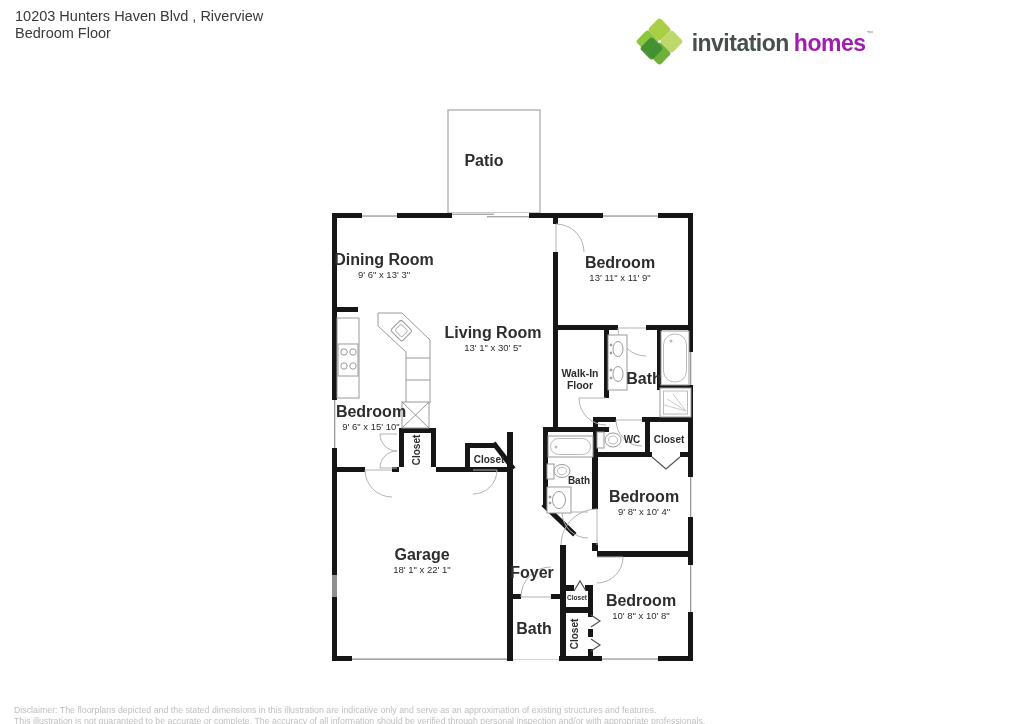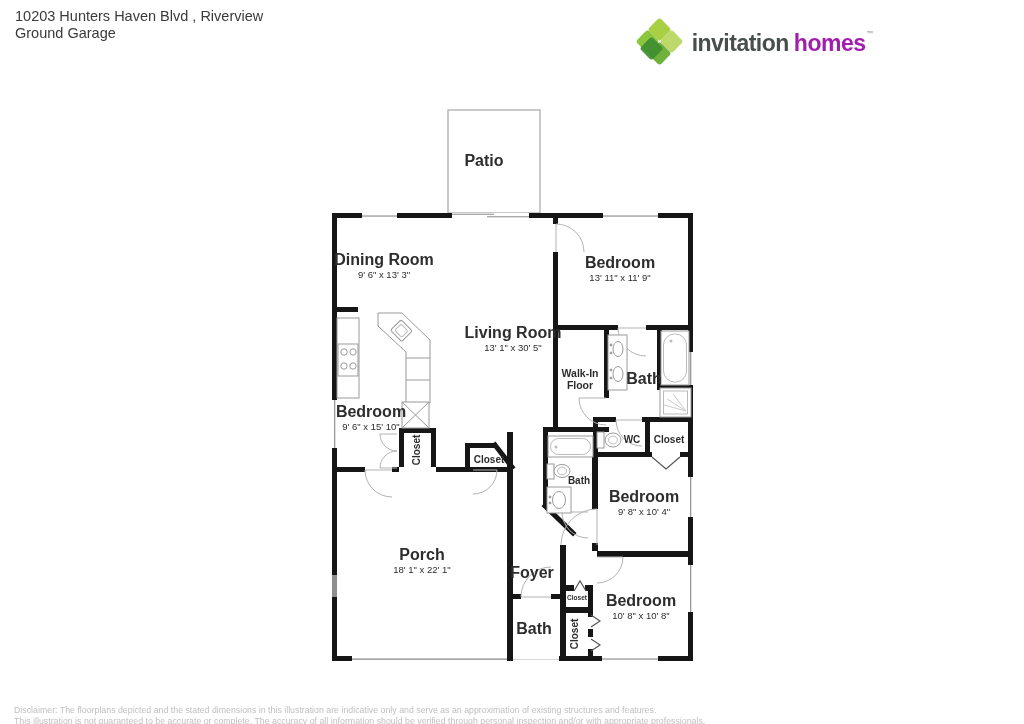--- a/index.html
+++ b/index.html
@@ -32,21 +32,21 @@
   
   .disc{position:absolute;left:14px;top:705px;font-size:8.8px;color:#c0c0c0;line-height:11px;white-space:nowrap;}
 </style>
 </head>
 <body>
 
 <div id="stage">
 
   <div class="hdr">
     <div>10203 Hunters Haven Blvd , Riverview</div>
-    <div>Ground Garage</div>
+    <div>Bedroom Floor</div>
   </div>
 
   <div class="logo">
     <div class="logo-icon">
       <span class="d d1"></span>
       <span class="d d2"></span>
       <span class="d d3"></span>
       <span class="d d4"></span>
       <span class="d d5"></span>
     </div>
@@ -232,21 +232,21 @@
     </g>
   </svg>
 
   <div class="rlabel" style="left:484px;top:161px">
     <div class="rname">Patio</div>
   </div>
   <div class="rlabel" style="left:384px;top:266px">
     <div class="rname">Dining Room</div>
     <div class="rdims">9' 6" x 13' 3"</div>
   </div>
-  <div class="rlabel" style="left:513px;top:339px">
+  <div class="rlabel" style="left:493px;top:339px">
     <div class="rname">Living Room</div>
     <div class="rdims">13' 1" x 30' 5"</div>
   </div>
   <div class="rlabel" style="left:620px;top:269px">
     <div class="rname">Bedroom</div>
     <div class="rdims">13' 11" x 11' 9"</div>
   </div>
   <div class="rlabel walkin" style="left:580px;top:379px">
     <div class="rname">Walk-In Floor</div>
   </div>
@@ -270,21 +270,21 @@
     <div class="rname">Closet</div>
   </div>
   <div class="rlabel mid" style="left:579px;top:481px">
     <div class="rname">Bath</div>
   </div>
   <div class="rlabel" style="left:644px;top:503px">
     <div class="rname">Bedroom</div>
     <div class="rdims">9' 8" x 10' 4"</div>
   </div>
   <div class="rlabel" style="left:422px;top:561px">
-    <div class="rname">Porch</div>
+    <div class="rname">Garage</div>
     <div class="rdims">18' 1" x 22' 1"</div>
   </div>
   <div class="rlabel" style="left:532px;top:573px">
     <div class="rname">Foyer</div>
   </div>
   <div class="rlabel" style="left:534px;top:629px">
     <div class="rname">Bath</div>
   </div>
   <div class="rlabel tiny" style="left:577px;top:598px">
     <div class="rname">Closet</div>

